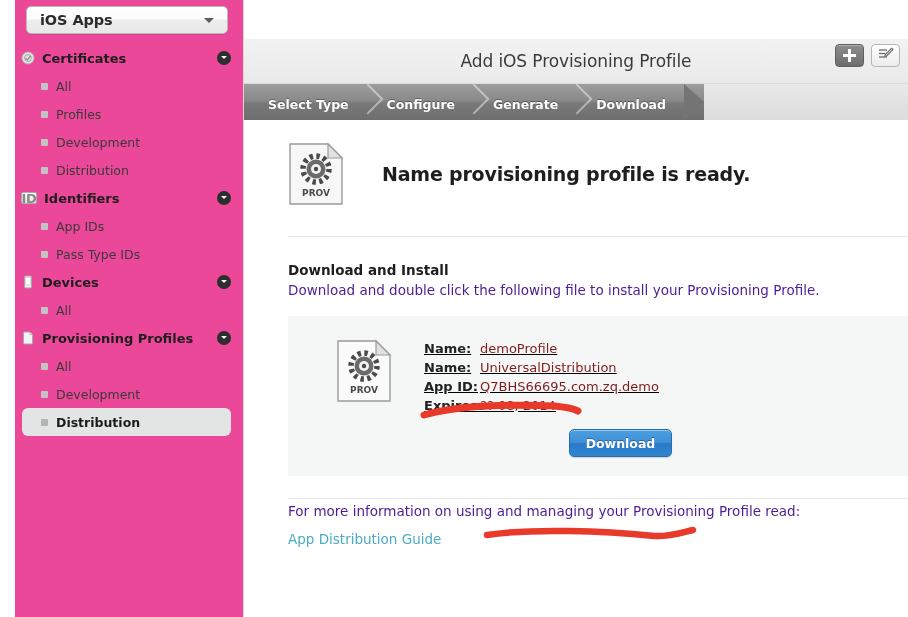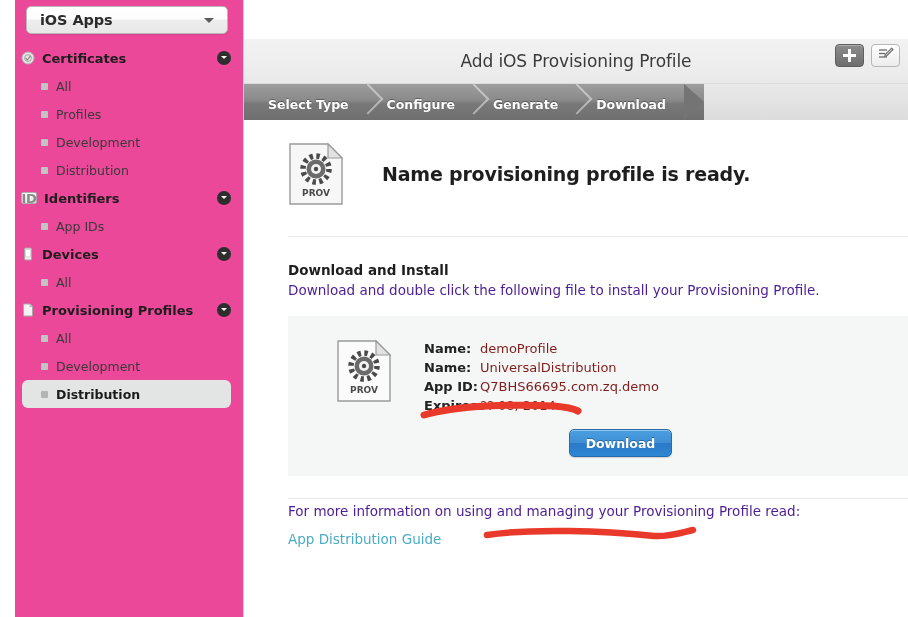--- a/index.html
+++ b/index.html
@@ -318,20 +318,21 @@
     position: absolute;
     left: 48px;
     top: 23px;
     width: 56px;
     height: 64px;
   }
   .meta {
     position: absolute;
     left: 136px;
     top: 25px;
+    text-decoration: underline;
   }
   .meta-row {
     display: flex;
     align-items: baseline;
     height: 19px;
     font-size: 13px;
   }
   .meta-key {
     width: 56px;
     flex: 0 0 56px;
@@ -419,20 +420,24 @@
       </div>
 
       <div class="nav-group-head">
         <span class="gicon-id">ID</span>
         <span class="nav-group-title">Identifiers</span>
         <span class="nav-disclosure"></span>
       </div>
       <div class="nav-item">
         <span class="bullet"></span>
         <span class="nav-item-label">App IDs</span>
+      </div>
+      <div class="nav-item">
+        <span class="bullet"></span>
+        <span class="nav-item-label">Pass Type IDs</span>
       </div>
 
       <div class="nav-group-head">
         <span class="gicon gicon-dev">
           <svg width="14" height="14" viewBox="0 0 14 14">
             <rect x="3.5" y="1" width="7" height="12" rx="1.2" fill="#ededed" stroke="#a6a6a6" stroke-width="1"></rect>
             <rect x="4.6" y="2.6" width="4.8" height="7.2" fill="#ffffff" stroke="#c9c9c9" stroke-width="0.6"></rect>
           </svg>
         </span>
         <span class="nav-group-title">Devices</span>

